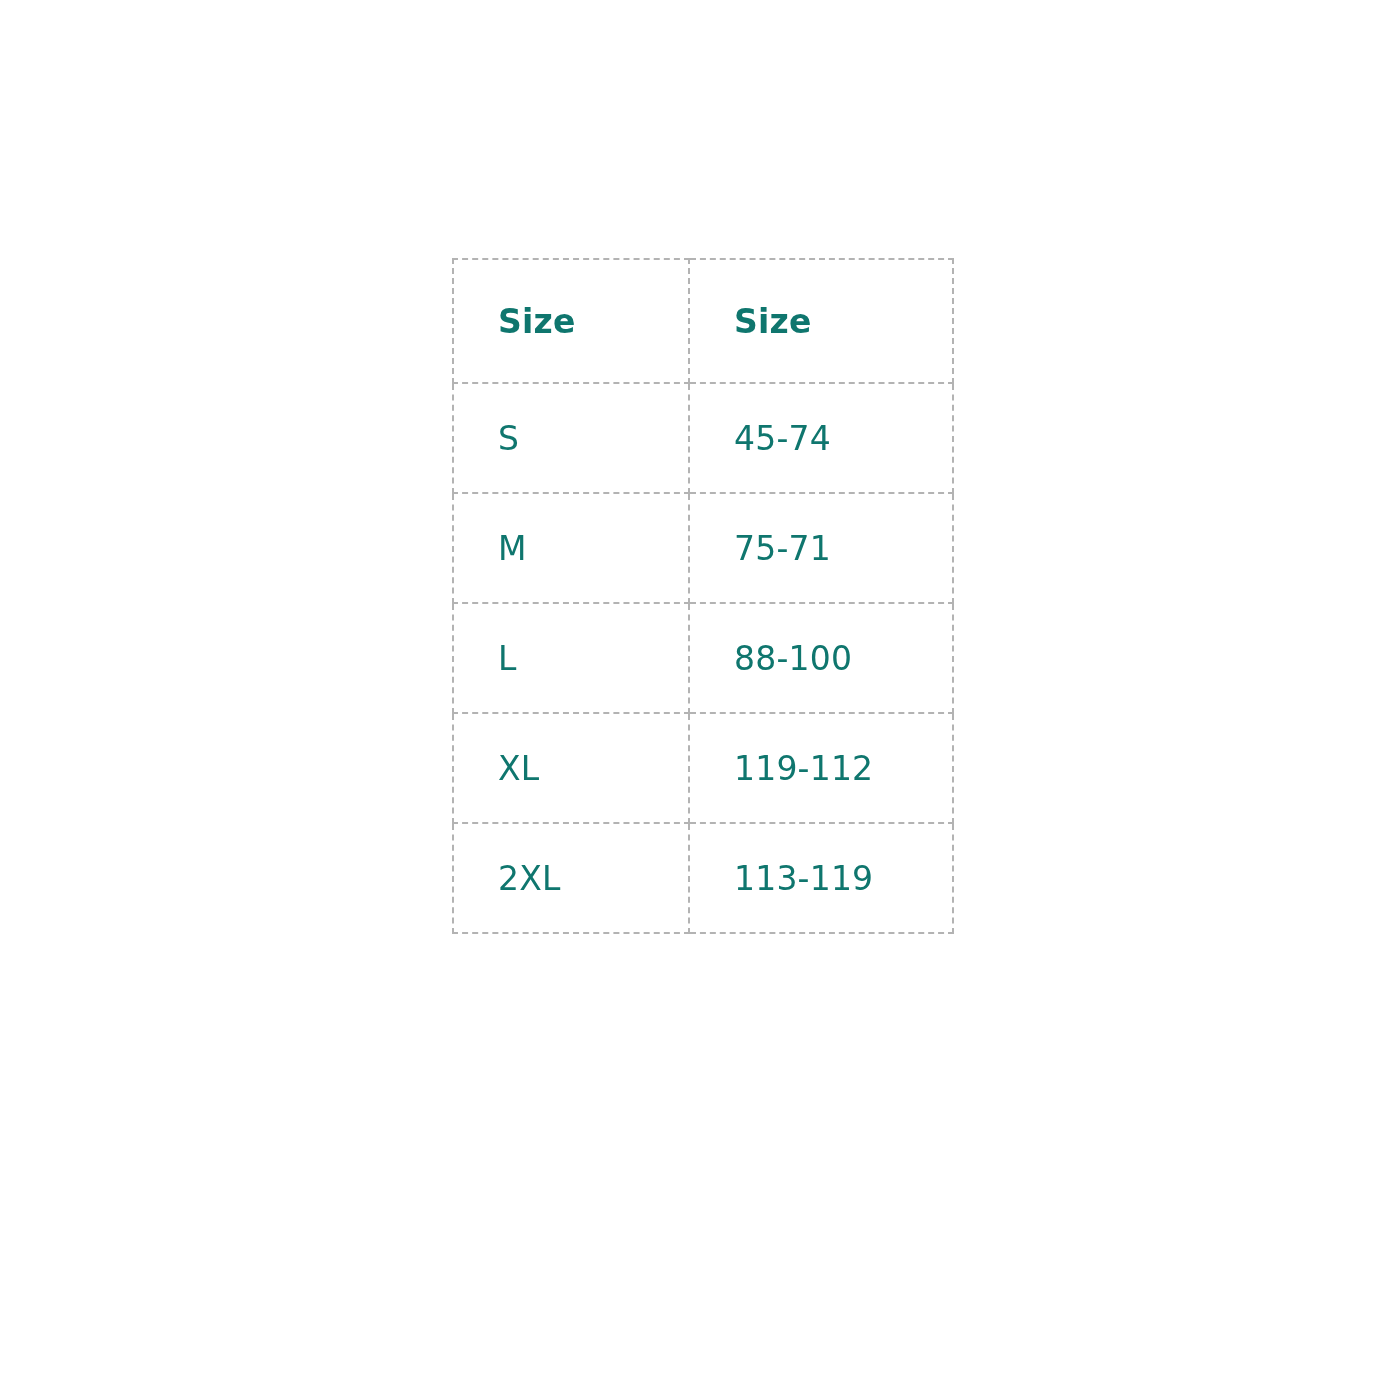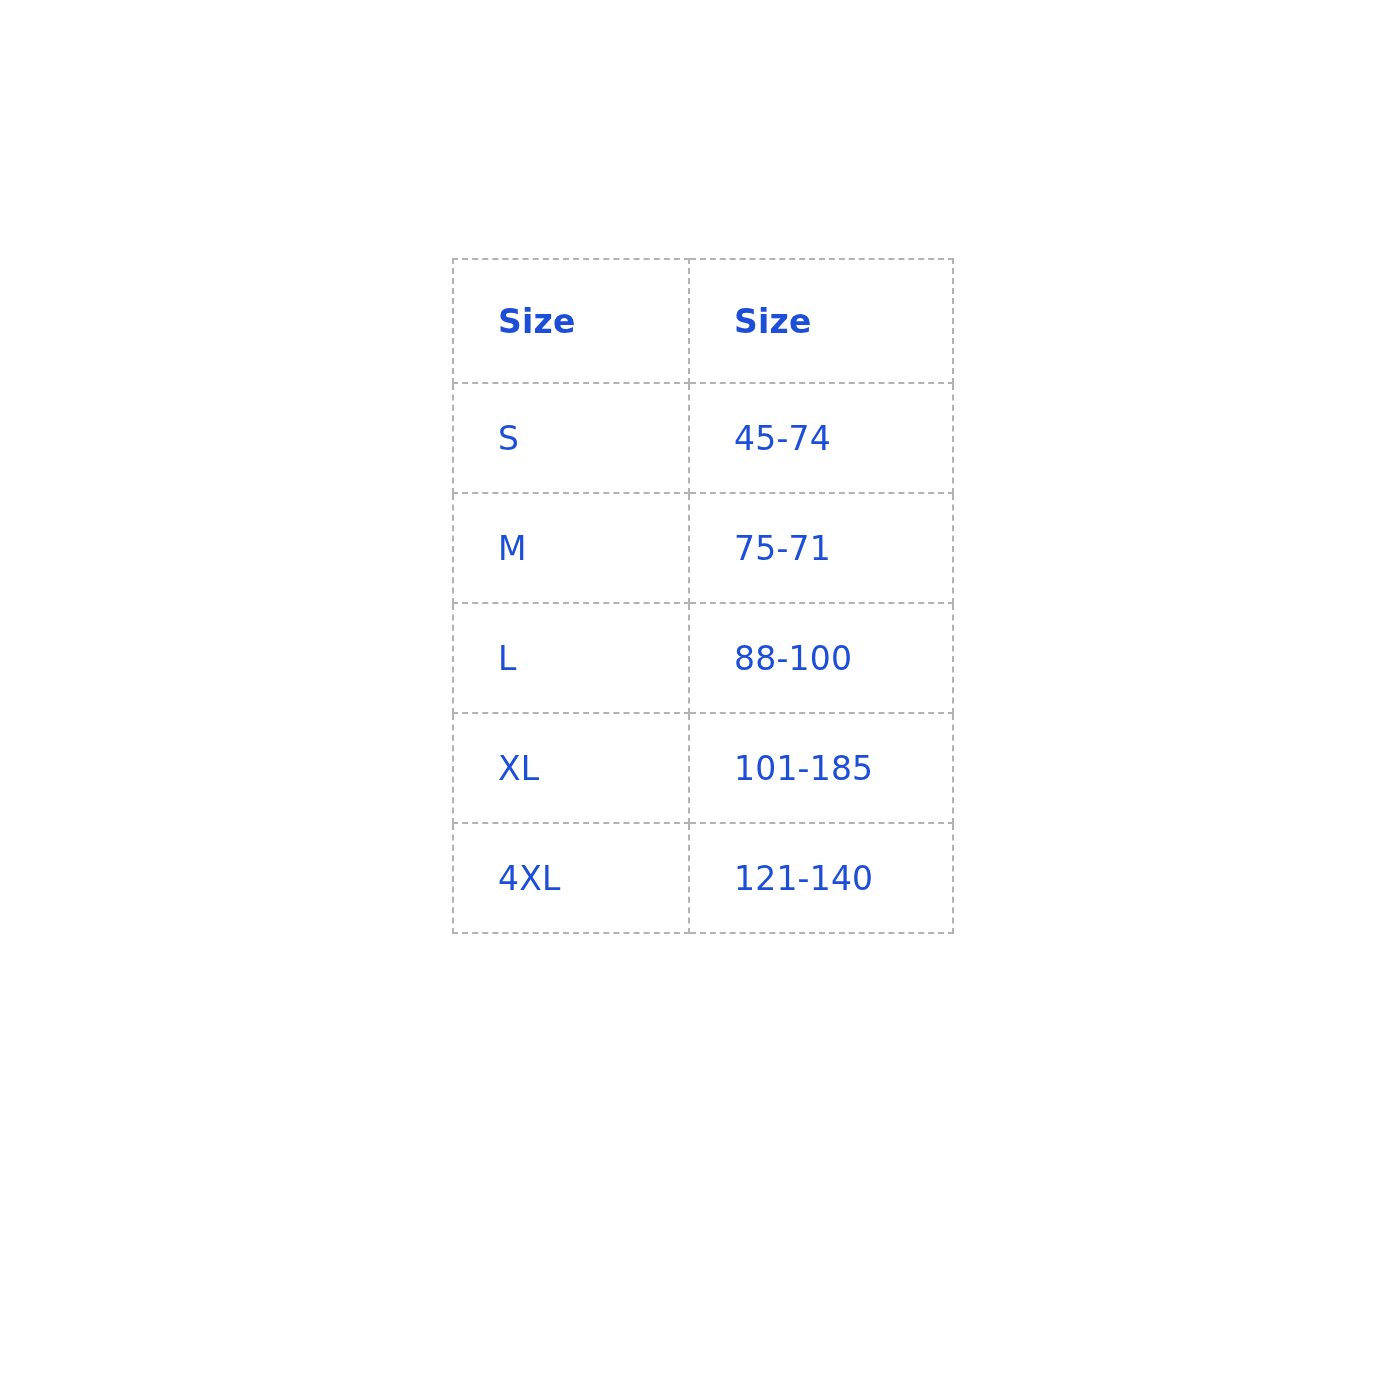--- a/index.html
+++ b/index.html
@@ -36,21 +36,21 @@
   }
   table.size-table td,
   table.size-table th {
     border: 2px dashed #b3b3b3;
     height: 108px;
     padding: 0 0 0 44px;
     text-align: left;
     vertical-align: middle;
     font-size: 33px;
     font-weight: normal;
-    color: #1d4ed8;
+    color: #0f766e;
     letter-spacing: 0.2px;
   }
   table.size-table thead th {
     font-weight: bold;
     font-size: 33px;
     height: 122px;
   }
   table.size-table col.c-size { width: 236px; }
   table.size-table col.c-waist { width: 264px; }
 </style>
@@ -78,22 +78,22 @@
         <tr>
           <td>M</td>
           <td>75-71</td>
         </tr>
         <tr>
           <td>L</td>
           <td>88-100</td>
         </tr>
         <tr>
           <td>XL</td>
-          <td>101-185</td>
+          <td>119-112</td>
         </tr>
         <tr>
-          <td>4XL</td>
-          <td>121-140</td>
+          <td>2XL</td>
+          <td>113-119</td>
         </tr>
       </tbody>
     </table>
   </div>
 </div>
 
 </body></html>

